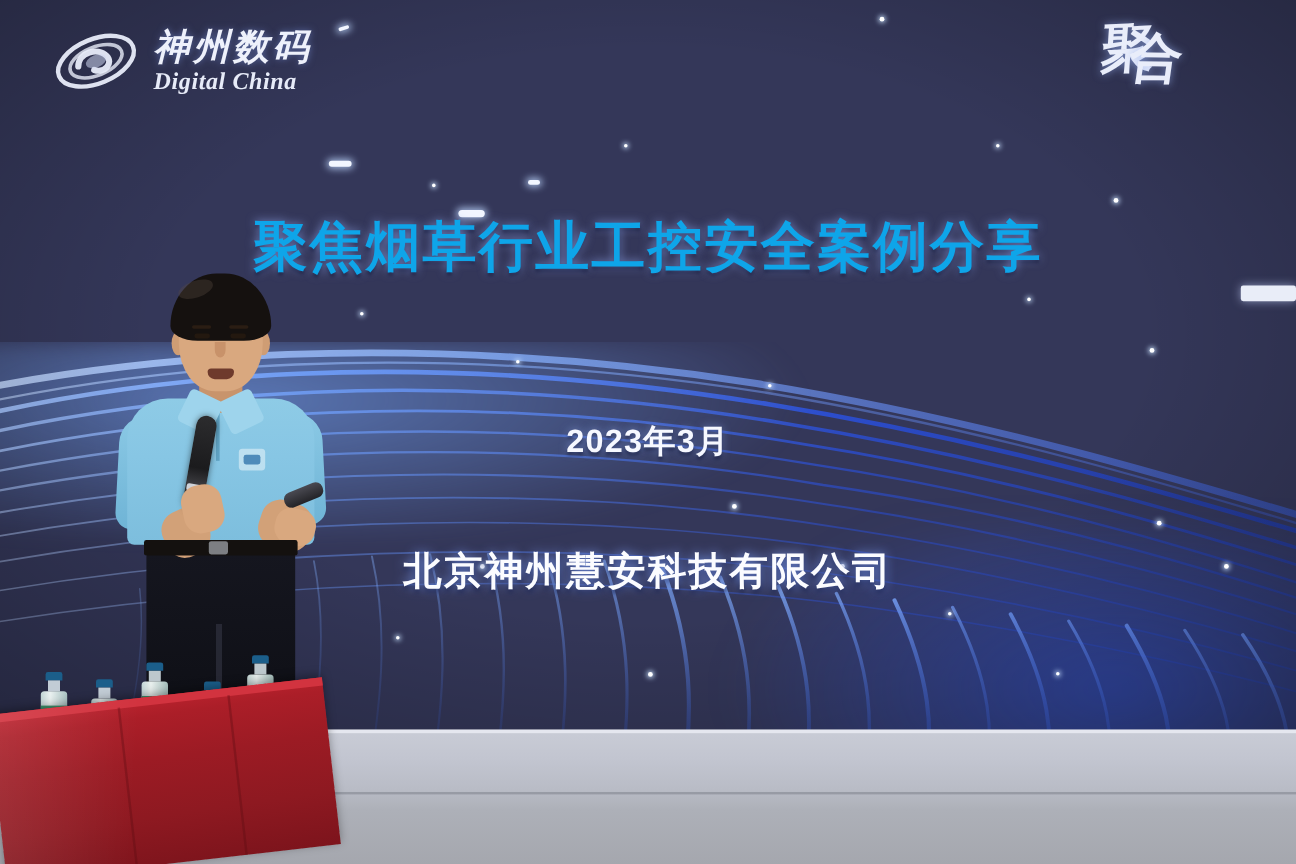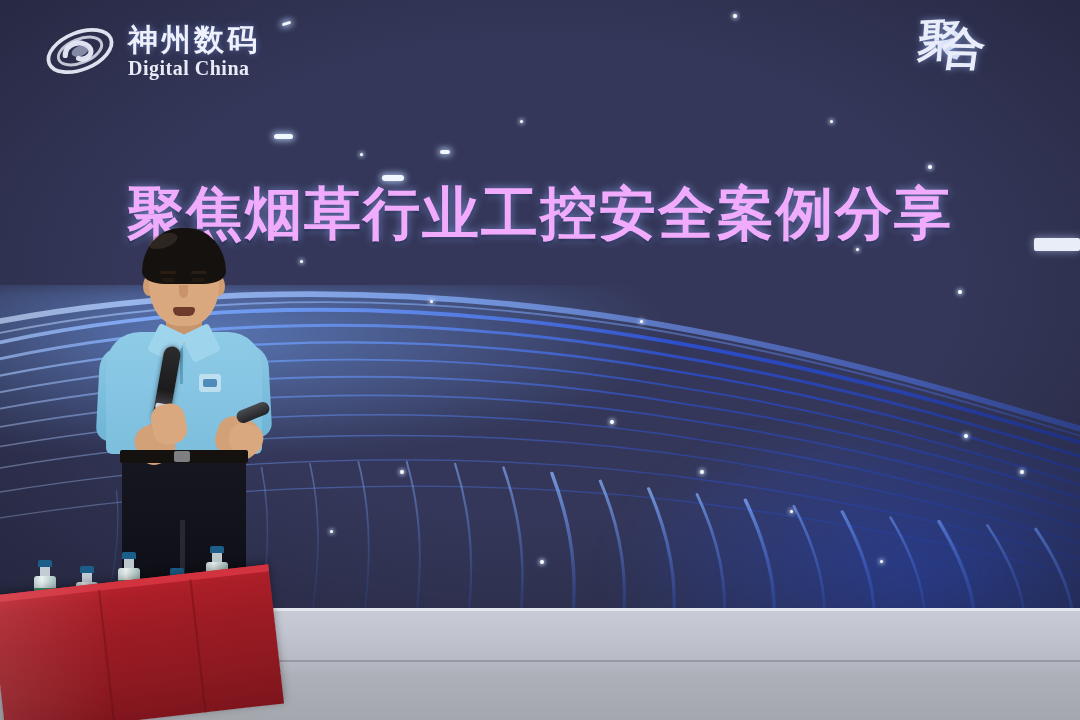--- a/index.html
+++ b/index.html
@@ -45,41 +45,41 @@
     filter:blur(14px);
   }
 
   
   .dot{position:absolute;border-radius:50%;background:#fff;box-shadow:0 0 4px 1px rgba(200,225,255,.9);}
   .streak{position:absolute;background:#f2f6ff;border-radius:3px;box-shadow:0 0 6px 2px rgba(190,215,255,.75);}
 
   
   .slide-title{
     position:absolute;left:0;right:0;top:176px;text-align:center;
-    font-size:57px;font-weight:bold;color:#f0abfc;letter-spacing:2px;
+    font-size:45px;font-weight:bold;color:#0ea5e9;letter-spacing:2px;
     text-shadow:0 0 8px rgba(140,160,230,.75),0 2px 3px rgba(10,12,40,.8);
     white-space:nowrap;
   }
   .slide-date{
     position:absolute;left:0;right:0;top:350px;text-align:center;
     font-size:27px;font-weight:bold;color:#f6f8ff;letter-spacing:1px;
     text-shadow:0 0 7px rgba(130,155,225,.7),0 2px 3px rgba(10,12,40,.75);
   }
   .slide-company{
     position:absolute;left:0;right:0;top:455px;text-align:center;
     font-size:32px;font-weight:bold;color:#fbfcff;letter-spacing:2px;
     text-shadow:0 0 9px rgba(130,165,255,.85),0 2px 4px rgba(6,10,45,.8);
   }
   .right-bar{
     position:absolute;right:0;top:238px;width:46px;height:13px;background:#e9edf8;
     box-shadow:0 0 8px rgba(200,215,255,.6);border-radius:2px;
   }
 
   
-  .dc-logo{position:absolute;left:42px;top:20px;display:flex;align-items:center;gap:10px;}
+  .dc-logo{position:absolute;left:42px;top:20px;display:flex;align-items:center;gap:10px;font-style:italic;}
   .dc-mark{width:76px;height:62px;flex:none;}
   .dc-text{line-height:1;}
   .dc-cn{font-size:30px;font-weight:bold;color:#eef1fb;letter-spacing:3px;
     text-shadow:0 0 6px rgba(120,145,220,.6);}
   .dc-en{font-size:20px;font-weight:bold;color:#e7ebf8;letter-spacing:.5px;margin-top:3px;
     font-family:"Liberation Serif","DejaVu Serif",serif;}
 
   
   .ju-logo{position:absolute;right:26px;top:18px;text-align:right;}
   .ju-mark{
@@ -285,20 +285,22 @@
     <span class="dot" style="left:610px;top:420px;width:4px;height:4px;"></span>
     <span class="dot" style="left:700px;top:470px;width:4px;height:4px;"></span>
     <span class="dot" style="left:790px;top:510px;width:3px;height:3px;"></span>
     <span class="dot" style="left:400px;top:470px;width:4px;height:4px;"></span>
     <span class="dot" style="left:330px;top:530px;width:3px;height:3px;"></span>
     <span class="dot" style="left:540px;top:560px;width:4px;height:4px;"></span>
     <span class="dot" style="left:880px;top:560px;width:3px;height:3px;"></span>
     <span class="dot" style="left:1020px;top:470px;width:4px;height:4px;"></span>
 
     <div class="slide-title">聚焦烟草行业工控安全案例分享</div>
+    <div class="slide-date">2023年3月</div>
+    <div class="slide-company">北京神州慧安科技有限公司</div>
     <div class="right-bar"></div>
 
     <div class="dc-logo">
       <svg class="dc-mark" viewBox="0 0 100 84">
         <g fill="none" stroke="#e8ecf9" stroke-linecap="round">
           <ellipse cx="50" cy="42" rx="45" ry="25" transform="rotate(-22 50 42)" stroke-width="5" opacity=".95"></ellipse>
           <ellipse cx="50" cy="42" rx="31" ry="16" transform="rotate(-22 50 42)" stroke-width="4" opacity=".8"></ellipse>
           <path d="M30,48 C30,32 52,26 62,36 C70,44 60,56 48,52" stroke-width="7" opacity=".95"></path>
         </g>
         <ellipse cx="50" cy="42" rx="12" ry="7" transform="rotate(-22 50 42)" fill="#cdd6ef" opacity=".55"></ellipse>

